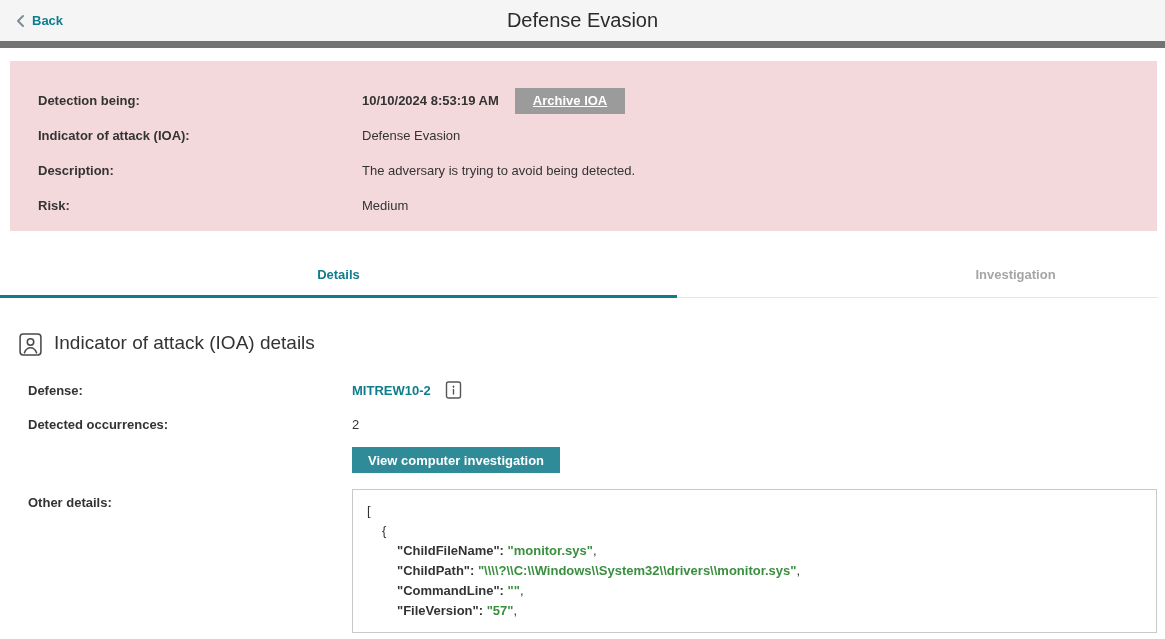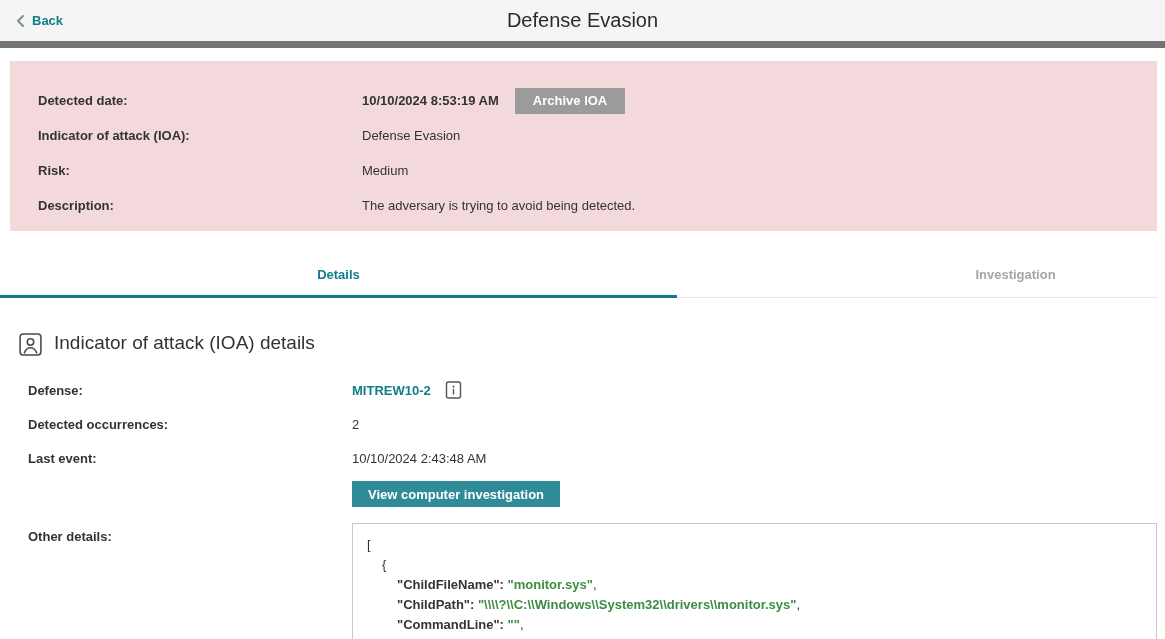--- a/index.html
+++ b/index.html
@@ -60,20 +60,21 @@
   .btn-gray {
     background: #9b9b9b;
     color: #fff;
     font-family: "Liberation Sans", sans-serif;
     font-size: 13px;
     font-weight: 700;
     border: none;
     height: 26px;
     padding: 0 18px;
     cursor: pointer;
+    text-decoration: underline;
   }
 
   
   .tabs {
     display: flex;
     width: 1158px;
     height: 67px;
     align-items: flex-end;
     overflow: hidden;
     box-shadow: inset 0 -1px 0 #e6e6e6;
@@ -158,37 +159,37 @@
           <polyline points="9,2 4,7 9,12"></polyline>
         </svg>
     </span>
     <span>Back</span>
   </a>
   <h1 class="page-title">Defense Evasion</h1>
 </header>
 
 <section class="summary">
   <div class="srow">
-    <span class="label">Detected date:</span>
+    <span class="label">Detection being:</span>
     <span class="vflex">
       <span class="bold">10/10/2024 8:53:19 AM</span>
       <button class="btn-gray">Archive IOA</button>
     </span>
   </div>
   <div class="srow">
     <span class="label">Indicator of attack (IOA):</span>
     <span>Defense Evasion</span>
   </div>
   <div class="srow">
+    <span class="label">Description:</span>
+    <span>The adversary is trying to avoid being detected.</span>
+  </div>
+  <div class="srow">
     <span class="label">Risk:</span>
     <span>Medium</span>
-  </div>
-  <div class="srow">
-    <span class="label">Description:</span>
-    <span>The adversary is trying to avoid being detected.</span>
   </div>
 </section>
 
 <nav class="tabs">
   <div class="tab active">Details</div>
   <div class="tab inactive">Investigation</div>
 </nav>
 
 <main>
   <div class="section-head">
@@ -215,24 +216,20 @@
           </svg>
         </span>
       </span>
     </div>
 
     <div class="drow">
       <span class="label">Detected occurrences:</span>
       <span>2</span>
     </div>
 
-    <div class="drow">
-      <span class="label">Last event:</span>
-      <span>10/10/2024 2:43:48 AM</span>
-    </div>
 
     <div class="drow">
       <span></span>
       <span>
         <button class="btn-teal">View computer investigation</button>
       </span>
     </div>
 
     <div class="drow top">
       <span class="label">Other details:</span>

